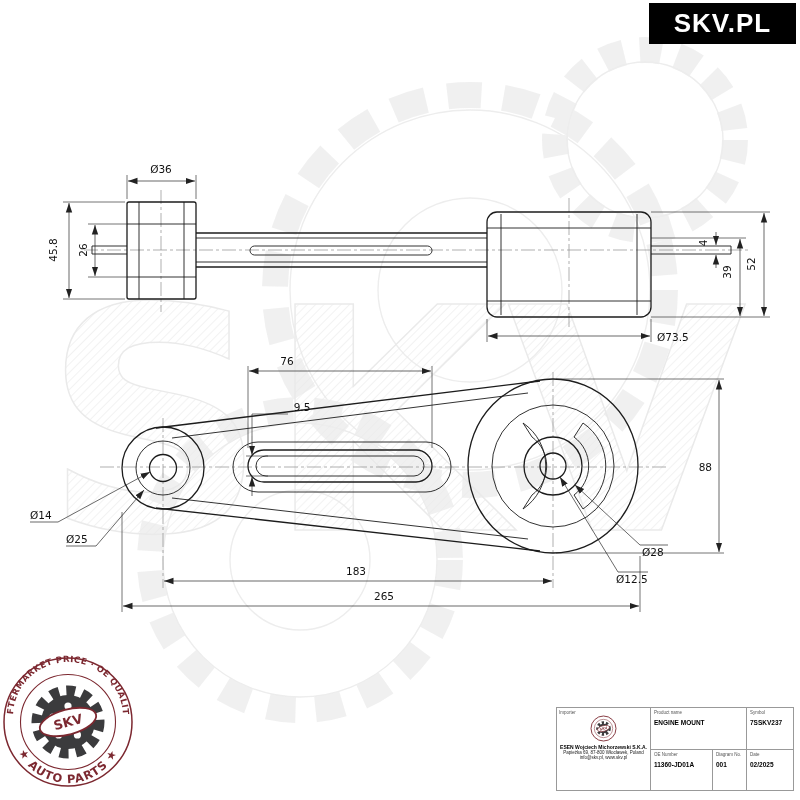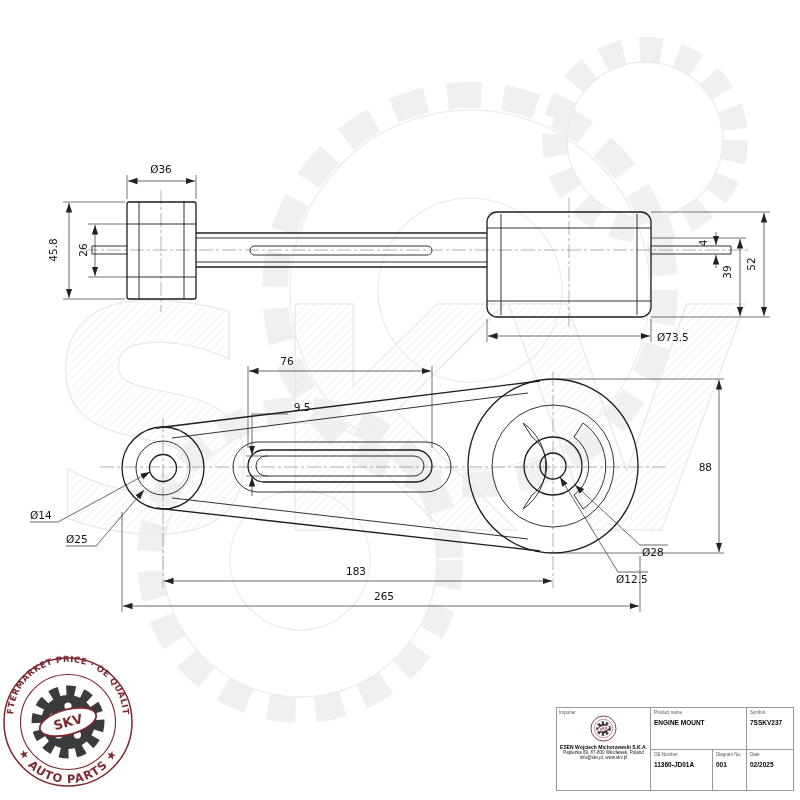--- a/index.html
+++ b/index.html
@@ -248,20 +248,23 @@
       </g>
 
       <g>
         <line class="dim" x1="648" y1="572" x2="618" y2="572"></line>
         <line class="dim" x1="618" y1="572" x2="560" y2="477" marker-end="url(#arw)"></line>
         <text class="dimtxt" x="616" y="583" text-anchor="start">Ø12.5</text>
       </g>
     </g>
   </svg>
 
+  <div id="brand-logo">
+    <span>SKV.PL</span>
+  </div>
 
   <svg id="badge" width="140" height="140" viewBox="0 0 140 140">
     <defs>
       <path id="arcTop" d="M13,65 A55,55 0 0 1 123,65" fill="none"></path>
       <path id="arcBot" d="M13,76 A55,55 0 0 0 123,76" fill="none"></path>
     </defs>
     <circle cx="68" cy="70" r="64" fill="#fff" stroke="#7c2830" stroke-width="1.5"></circle>
     <circle cx="68" cy="70" r="47.5" fill="none" stroke="#7c2830" stroke-width="1.1"></circle>
     <text font-size="8.6" font-weight="bold" fill="#7c2830" letter-spacing="0.4">
       <textPath href="#arcTop" startOffset="50%" text-anchor="middle">· AFTERMARKET PRICE · OE QUALITY ·</textPath>

